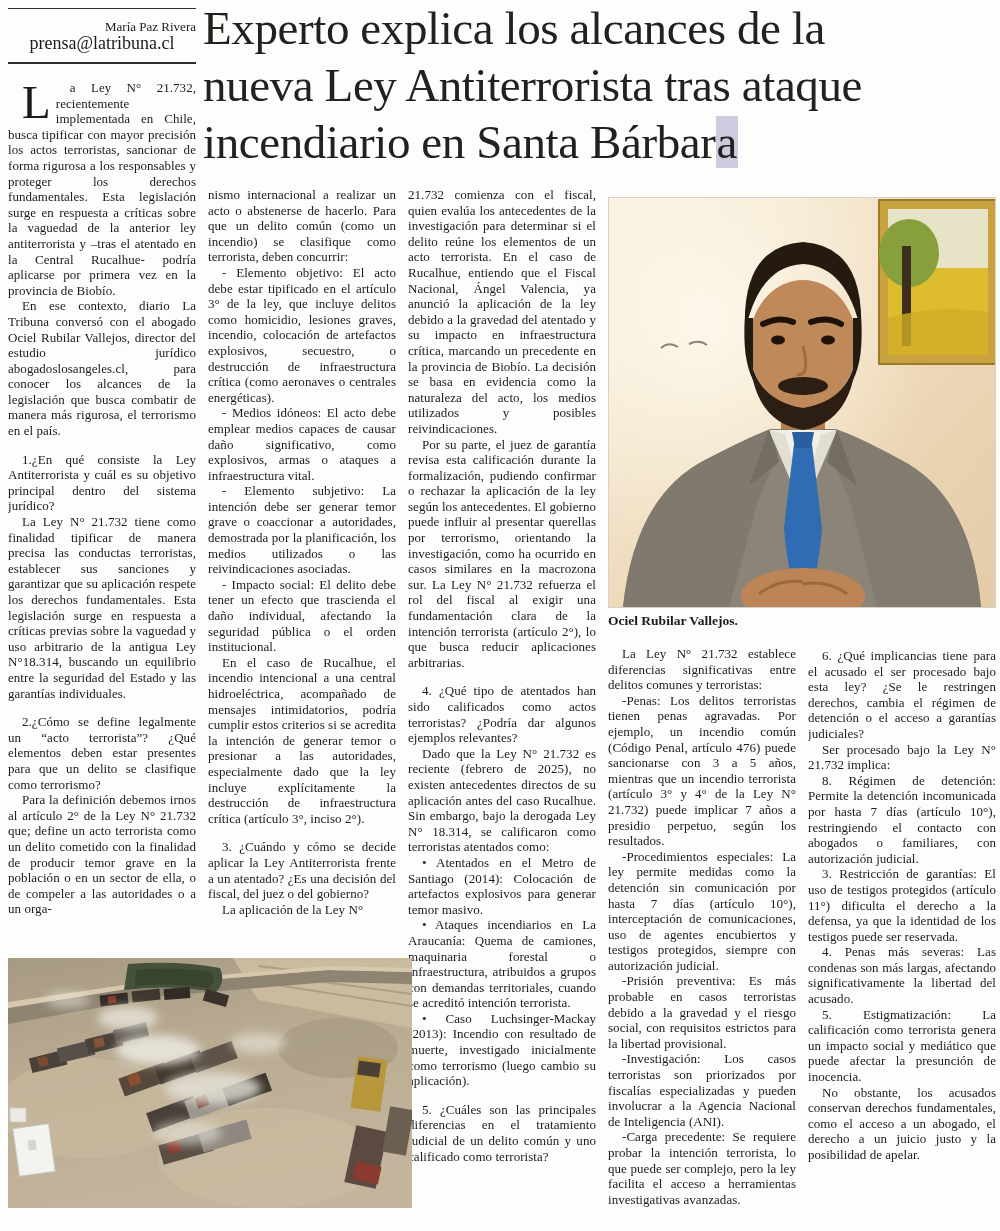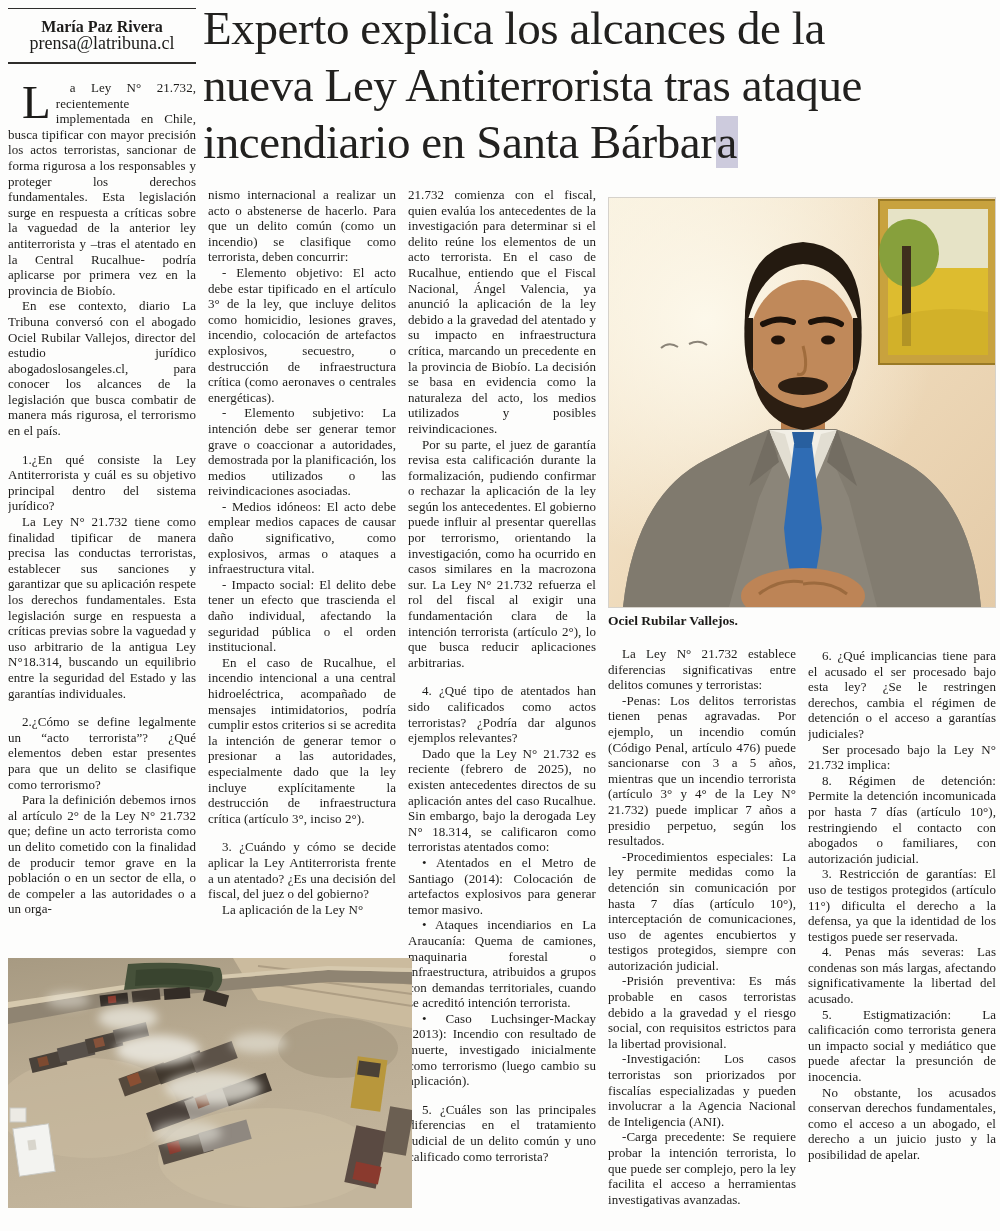--- a/index.html
+++ b/index.html
@@ -2,21 +2,21 @@
 <html><head>
 <meta charset="utf-8">
 <style>
   html,body{margin:0;padding:0;background:#ffffff;}
   #page{position:relative;width:1000px;height:1231px;background:#fdfdfc;overflow:hidden;
         font-family:"Liberation Serif",serif;color:#1c1b19;}
 
   
   .byline{position:absolute;left:8px;top:8px;width:188px;text-align:center;
           border-top:1.5px solid #2e2d2b;border-bottom:2px solid #2e2d2b;padding:9px 0 10px;}
-  .byline .name{font-weight:bold;font-size:16px;line-height:17px;}
+  .byline .name{font-weight:normal;font-size:13px;line-height:17px;text-align:right;}
   .byline .mail{font-size:18px;line-height:17px;}
 
   
   .headline{position:absolute;left:203px;top:0px;width:800px;font-size:47px;line-height:57px;
             color:#22211f;letter-spacing:-0.4px;}
   .headline .hl-a{position:relative;background:#cdcbdd;padding:0 1px;}
   .redact{position:absolute;left:-4px;top:-27px;width:104px;height:84px;background:#000;z-index:-1;display:block;}
 
   
   .col{position:absolute;width:188px;text-align:justify;font-size:13px;line-height:15.6px;
@@ -64,22 +64,22 @@
       <p class="para"><span class="dropcap">L</span><span>a Ley N° 21.732, recientemente implementada en Chile, busca tipificar con mayor precisión los actos terroristas, sancionar de forma rigurosa a los responsables y proteger los derechos fundamentales. Esta legislación surge en respuesta a críticas sobre la vaguedad de la anterior ley antiterrorista y –tras el atentado en la Central Rucalhue- podría aplicarse por primera vez en la provincia de Biobío.</span></p>
       <p class="para"><span>En ese contexto, diario La Tribuna conversó con el abogado Ociel Rubilar Vallejos, director del estudio jurídico abogadoslosangeles.cl, para conocer los alcances de la legislación que busca combatir de manera más rigurosa, el terrorismo en el país.</span></p>
       <p class="question"><span>1.¿En qué consiste la Ley Antiterrorista y cuál es su objetivo principal dentro del sistema jurídico?</span></p>
       <p class="para"><span>La Ley N° 21.732 tiene como finalidad tipificar de manera precisa las conductas terroristas, establecer sus sanciones y garantizar que su aplicación respete los derechos fundamentales. Esta legislación surge en respuesta a críticas previas sobre la vaguedad y uso arbitrario de la antigua Ley N°18.314, buscando un equilibrio entre la seguridad del Estado y las garantías individuales.</span></p>
       <p class="question"><span>2.¿Cómo se define legalmente un “acto terrorista”? ¿Qué elementos deben estar presentes para que un delito se clasifique como terrorismo?</span></p>
       <p class="para"><span>Para la definición debemos irnos al artículo 2° de la Ley N° 21.732 que; define un acto terrorista como un delito cometido con la finalidad de producir temor grave en la población o en un sector de ella, o de compeler a las autoridades o a un orga-</span></p>
     </div>
   <div class="col" id="col-2">
       <p class="cont"><span>nismo internacional a realizar un acto o abstenerse de hacerlo. Para que un delito común (como un incendio) se clasifique como terrorista, deben concurrir:</span></p>
       <p class="para"><span class="b">- Elemento objetivo:</span><span> El acto debe estar tipificado en el artículo 3° de la ley, que incluye delitos como homicidio, lesiones graves, incendio, colocación de artefactos explosivos, secuestro, o destrucción de infraestructura crítica (como aeronaves o centrales energéticas).</span></p>
+      <p class="para"><span class="b">- Medios idóneos:</span><span> El acto debe emplear medios capaces de causar daño significativo, como explosivos, armas o ataques a infraestructura vital.</span></p>
       <p class="para"><span class="b">- Elemento subjetivo:</span><span> La intención debe ser generar temor grave o coaccionar a autoridades, demostrada por la planificación, los medios utilizados o las reivindicaciones asociadas.</span></p>
-      <p class="para"><span class="b">- Medios idóneos:</span><span> El acto debe emplear medios capaces de causar daño significativo, como explosivos, armas o ataques a infraestructura vital.</span></p>
       <p class="para"><span class="b">- Impacto social:</span><span> El delito debe tener un efecto que trascienda el daño individual, afectando la seguridad pública o el orden institucional.</span></p>
       <p class="para"><span>En el caso de Rucalhue, el incendio intencional a una central hidroeléctrica, acompañado de mensajes intimidatorios, podría cumplir estos criterios si se acredita la intención de generar temor o presionar a las autoridades, especialmente dado que la ley incluye explícitamente la destrucción de infraestructura crítica (artículo 3°, inciso 2°).</span></p>
       <p class="question"><span>3. ¿Cuándo y cómo se decide aplicar la Ley Antiterrorista frente a un atentado? ¿Es una decisión del fiscal, del juez o del gobierno?</span></p>
       <p class="para"><span>La aplicación de la Ley N°</span></p>
     </div>
   <div class="col" id="col-3">
       <p class="cont"><span>21.732 comienza con el fiscal, quien evalúa los antecedentes de la investigación para determinar si el delito reúne los elementos de un acto terrorista. En el caso de Rucalhue, entiendo que el Fiscal Nacional, Ángel Valencia, ya anunció la aplicación de la ley debido a la gravedad del atentado y su impacto en infraestructura crítica, marcando un precedente en la provincia de Biobío. La decisión se basa en evidencia como la naturaleza del acto, los medios utilizados y posibles reivindicaciones.</span></p>
       <p class="para"><span>Por su parte, el juez de garantía revisa esta calificación durante la formalización, pudiendo confirmar o rechazar la aplicación de la ley según los antecedentes. El gobierno puede influir al presentar querellas por terrorismo, orientando la investigación, como ha ocurrido en casos similares en la macrozona sur. La Ley N° 21.732 refuerza el rol del fiscal al exigir una fundamentación clara de la intención terrorista (artículo 2°), lo que busca reducir aplicaciones arbitrarias.</span></p>
       <p class="question"><span>4. ¿Qué tipo de atentados han sido calificados como actos terroristas? ¿Podría dar algunos ejemplos relevantes?</span></p>
       <p class="para"><span>Dado que la Ley N° 21.732 es reciente (febrero de 2025), no existen antecedentes directos de su aplicación antes del caso Rucalhue. Sin embargo, bajo la derogada Ley N° 18.314, se calificaron como terroristas atentados como:</span></p>

